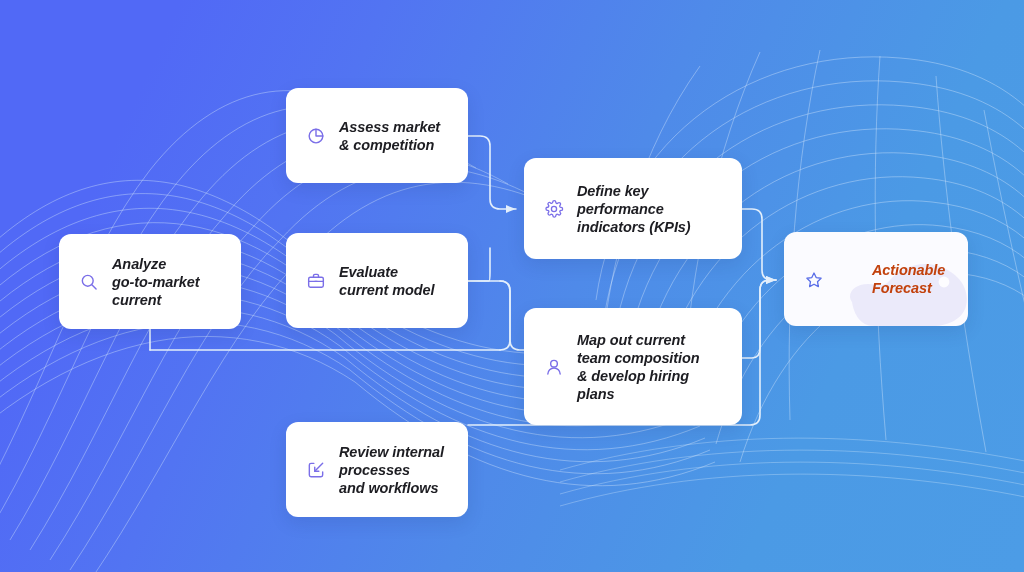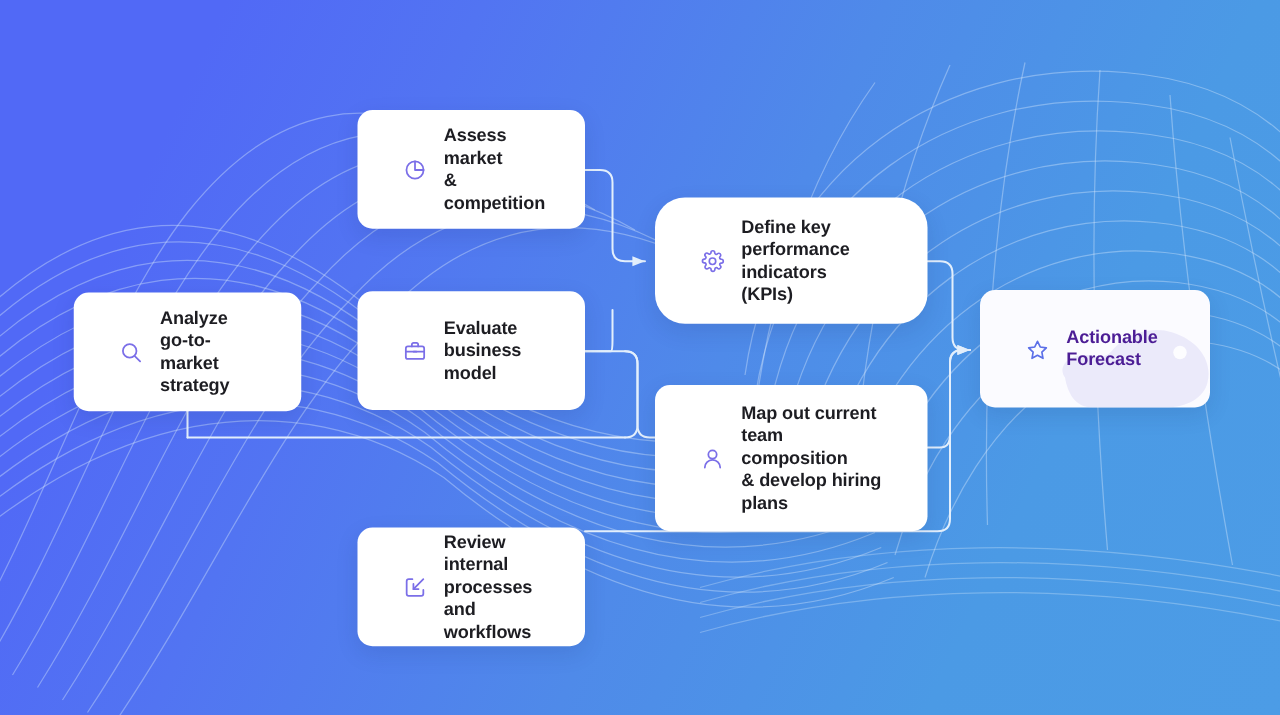--- a/index.html
+++ b/index.html
@@ -30,22 +30,23 @@
   #connectors { position:absolute; inset:0; width:1024px; height:572px; }
 
   
   .card {
     position:absolute;
     background:#ffffff;
     border-radius:12px;
     box-shadow:0 6px 18px rgba(24,44,96,.12);
     display:flex;
     align-items:center;
-    padding:16px;
+    padding:0;
     overflow:hidden;
+    font-style:italic;
   }
   .card-inner {
     display:flex;
     align-items:flex-start;
     gap:13px;
     padding:0 20px;
     width:100%;
     height:100%;
     position:relative;
     z-index:2;
@@ -65,28 +66,28 @@
     color:#1d1d22;
     letter-spacing:-0.1px;
     white-space:pre-line;
   }
 
   
   #card-analyze      { left:59px;  top:234px; width:182px; height:95px; }
   #card-assess       { left:286px; top:88px;  width:182px; height:95px; }
   #card-evaluate     { left:286px; top:233px; width:182px; height:95px; }
   #card-review       { left:286px; top:378px; width:182px; height:95px;margin-top:44px; }
-  #card-kpi          { left:524px; top:158px; width:218px; height:101px;border-radius:24px; }
+  #card-kpi          { left:524px; top:158px; width:218px; height:101px; }
   #card-team         { left:524px; top:308px; width:218px; height:117px; }
   #card-forecast     { left:784px; top:232px; width:184px; height:94px; }
 
   
   .card-inner.c-mid { align-items:center; }
 
-  #card-forecast .label { color:#4c1d95; }
+  #card-forecast .label { color:#c2410c;margin-left:35px; }
   #card-forecast .ico { color:#5b6fe8; }
   #card-forecast {
     background:#fbfbff;
   }
   #bird {
     position:absolute;
     right:-6px; bottom:-4px;
     width:130px; height:86px;
     z-index:1;
     opacity:.5;
@@ -194,21 +195,21 @@
   <div class="card" id="card-analyze">
     <div class="card-inner c-mid">
       <span class="ico">
         <svg viewBox="0 0 24 24" fill="none" stroke="currentColor" stroke-width="1.7" stroke-linecap="round" stroke-linejoin="round">
           <circle cx="10.5" cy="10.5" r="6.5"></circle>
             <path d="M15.4 15.4 L20.5 20.5"></path>
         </svg>
       </span>
       <span class="label">Analyze
 go-to-market
-strategy</span>
+current</span>
     </div>
   </div>
 
   <div class="card" id="card-assess">
     <div class="card-inner c-mid">
       <span class="ico">
         <svg viewBox="0 0 24 24" fill="none" stroke="currentColor" stroke-width="1.7" stroke-linecap="round" stroke-linejoin="round">
           <circle cx="12" cy="12" r="8.2"></circle>
             <path d="M12 3.8 L12 12 L20.2 12"></path>
         </svg>
@@ -222,21 +223,21 @@
     <div class="card-inner c-mid">
       <span class="ico">
         <svg viewBox="0 0 24 24" fill="none" stroke="currentColor" stroke-width="1.7" stroke-linecap="round" stroke-linejoin="round">
           <rect x="3.2" y="7.4" width="17.6" height="12" rx="2"></rect>
           <path d="M9 7.4 V5.6 a1.6 1.6 0 0 1 1.6-1.6 h2.8 A1.6 1.6 0 0 1 15 5.6 V7.4"></path>
           <path d="M3.2 12.4 H20.8"></path>
           <path d="M10.7 12.4 h2.6"></path>
         </svg>
       </span>
       <span class="label">Evaluate
-business model</span>
+current model</span>
     </div>
   </div>
 
   <div class="card" id="card-review">
     <div class="card-inner c-mid">
       <span class="ico">
         <svg viewBox="0 0 24 24" fill="none" stroke="currentColor" stroke-width="1.7" stroke-linecap="round" stroke-linejoin="round">
           <path d="M9.5 4 H6 a2 2 0 0 0-2 2 v12 a2 2 0 0 0 2 2 h12 a2 2 0 0 0 2-2 v-3.6"></path>
           <path d="M20 4 L10.5 13.5"></path>
           <path d="M10.5 8.6 V13.5 H15.4"></path>

